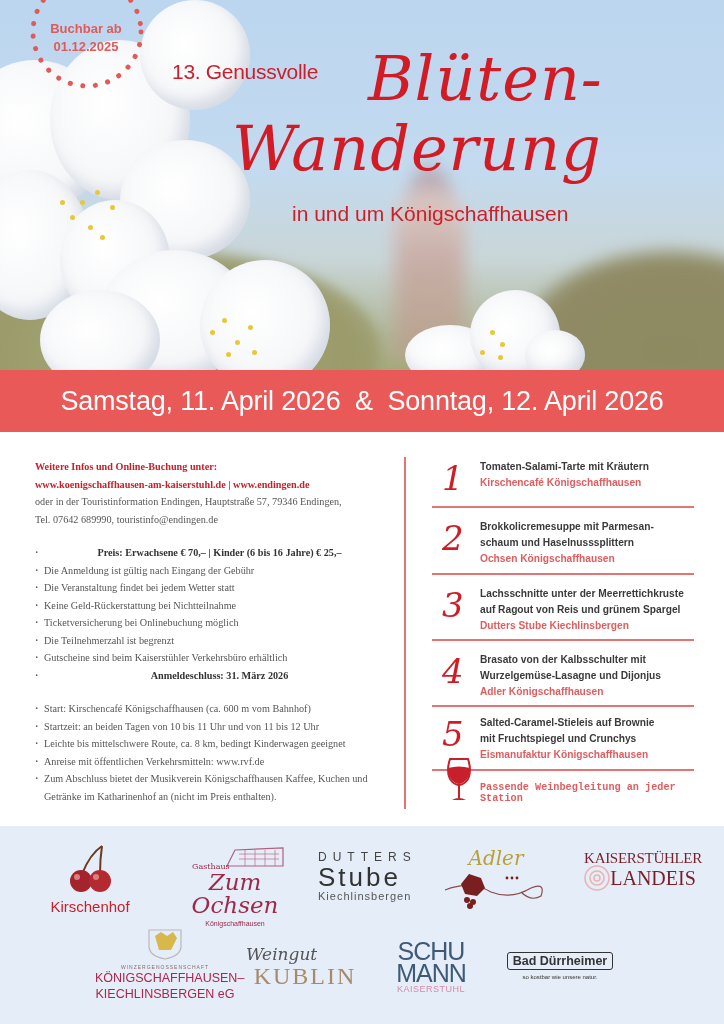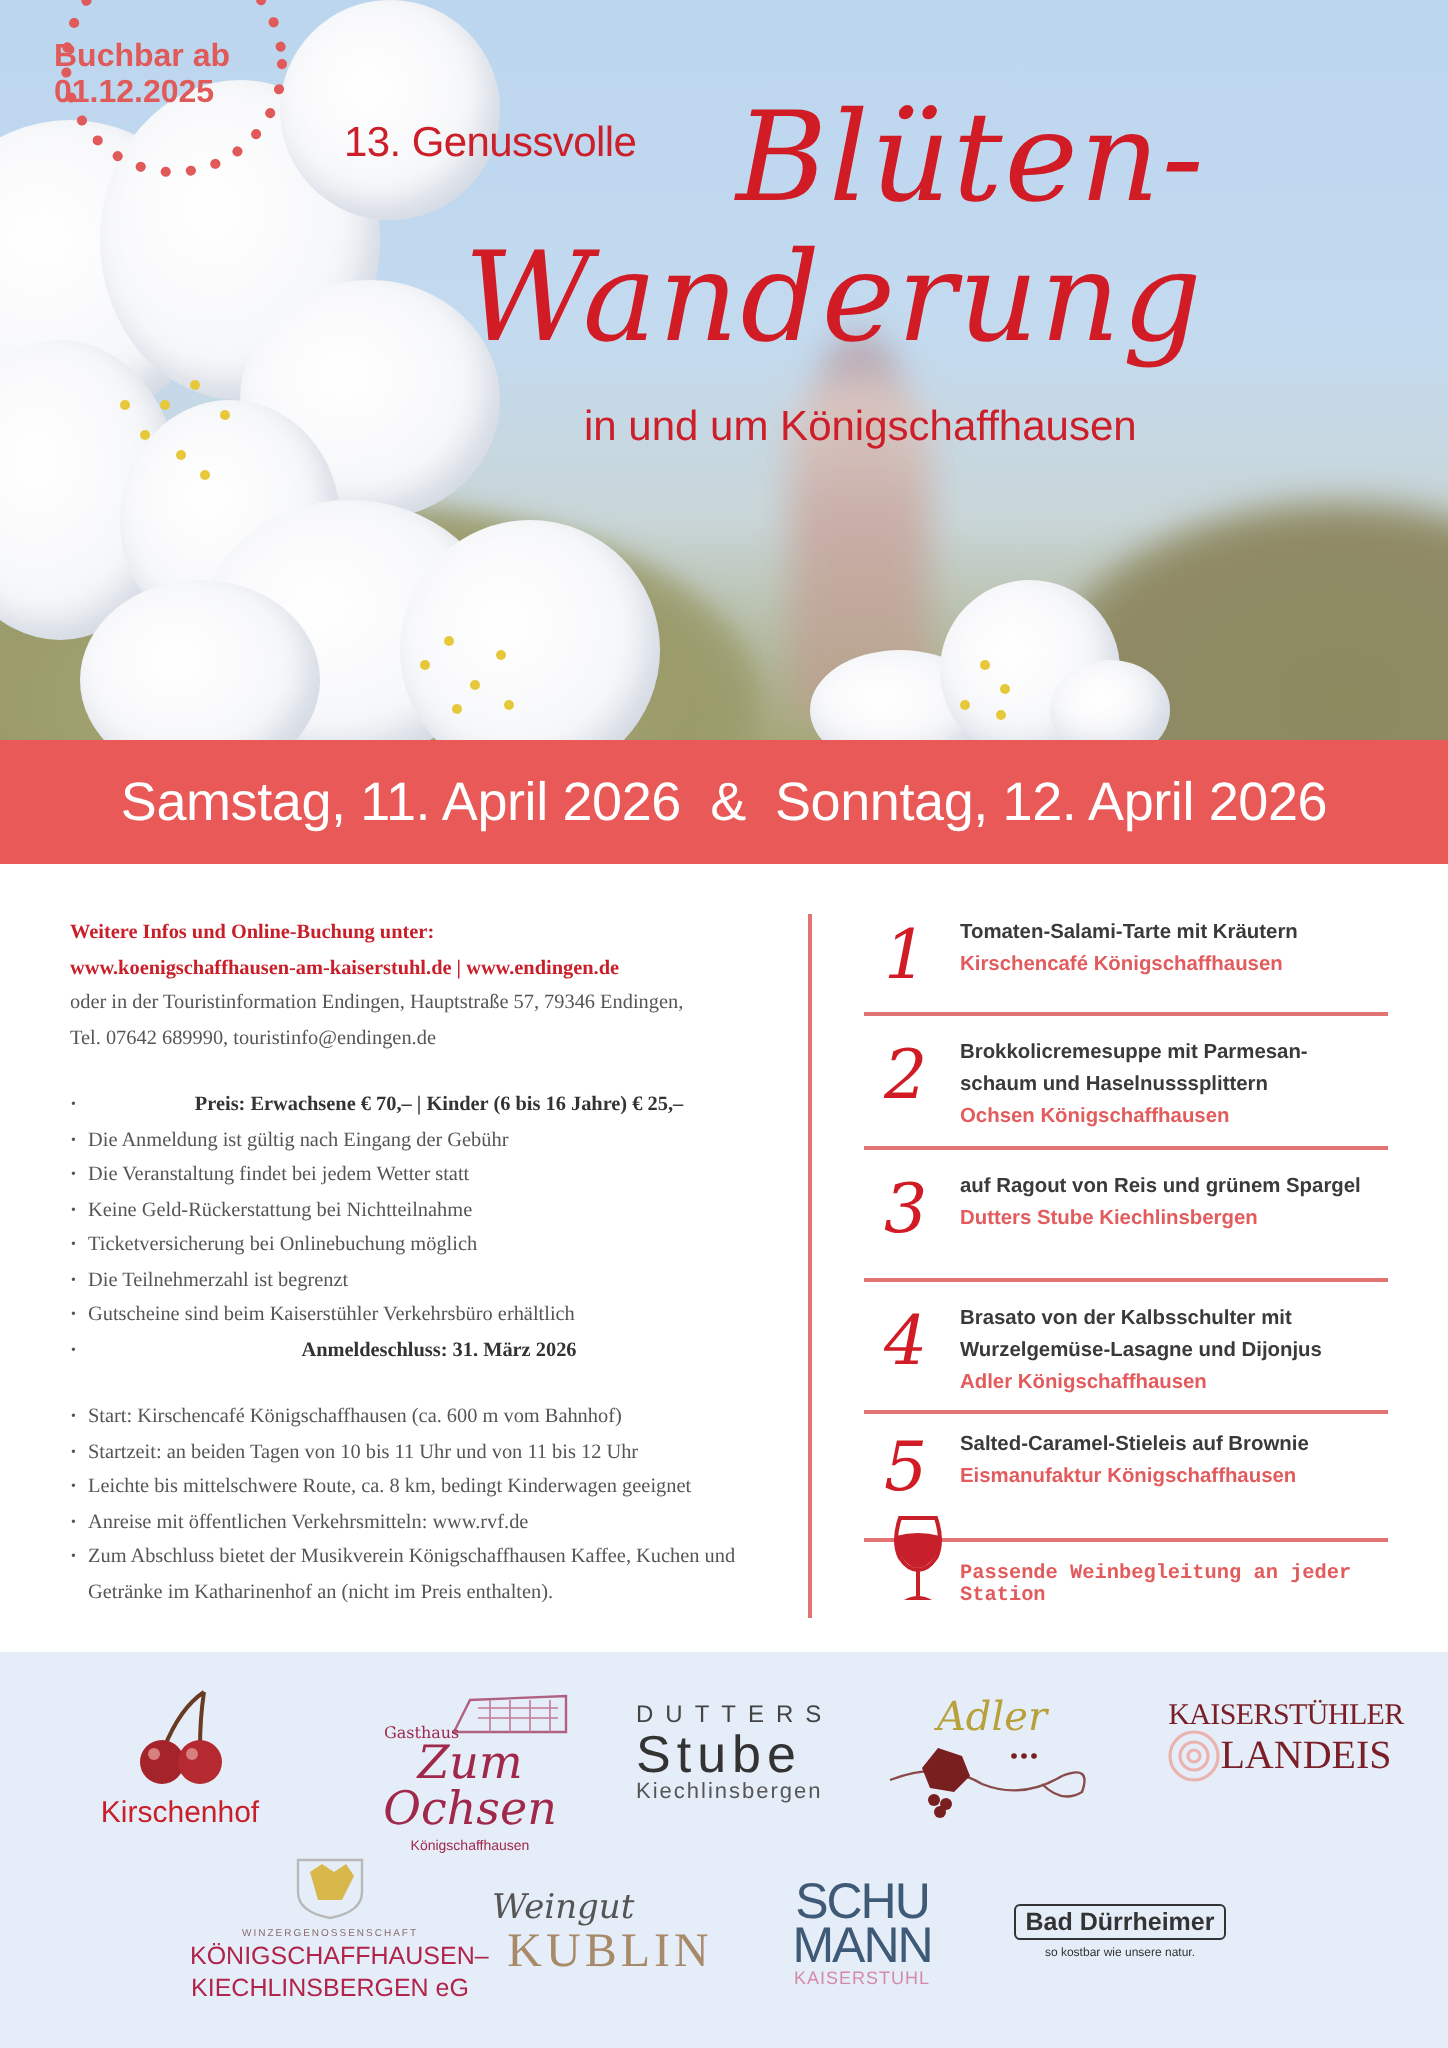--- a/index.html
+++ b/index.html
@@ -20,22 +20,22 @@
   .hero .tower-top { position:absolute; left:410px; top:165px; width:40px; height:60px; border-radius:50%;
     background: #b69aa0; filter: blur(8px); opacity: .7; }
 
   .petal { position: absolute; background: radial-gradient(ellipse at 40% 40%, #ffffff 0%, #f6f7f9 55%, #dfe3ea 100%);
     border-radius: 50%; box-shadow: inset -6px -8px 14px rgba(170,180,200,.35); }
   .stamen { position:absolute; width:5px; height:5px; border-radius:50%; background:#e7c83a; }
 
   
   .stamp { position: absolute; left: 27px; top: 0px; width: 120px; height: 92px; }
   .stamp svg { position:absolute; left:0; top:-30px; }
-  .stamp .txt { position:absolute; left:0; top:20px; width:118px; text-align:left; color:#e05a5a;
-    font-family:"Liberation Sans", sans-serif; font-weight:bold; font-size:16px; line-height:18px; }
+  .stamp .txt { position:absolute; left:0; top:20px; width:118px; text-align:center; color:#e05a5a;
+    font-family:"Liberation Sans", sans-serif; font-weight:bold; font-size:13px; line-height:18px; }
 
   .title-pre { position:absolute; left:172px; top:60px; color:#cc1f2a; font-family:"Liberation Sans", sans-serif;
     font-size:21px; letter-spacing:-0.3px; }
   .title-script { position:absolute; color:#d11b25; font-family:"DejaVu Serif", serif; font-style:italic;
     font-size:62px; letter-spacing:1px; line-height:1; }
   .title-script.l1 { left:368px; top:48px; }
   .title-script.l2 { left:232px; top:118px; }
   .title-sub { position:absolute; left:292px; top:202px; color:#cc1f2a; font-family:"Liberation Sans", sans-serif;
     font-size:21px; }
 
@@ -196,40 +196,42 @@
       <div>Brokkolicremesuppe mit Parmesan-</div>
       <div>schaum und Haselnusssplittern</div>
       <div class="venue">Ochsen Königschaffhausen</div>
     </div>
   </div>
   <div class="hr" style="top:116px;"></div>
 
   <div class="course" style="top:127px;">
     <div class="num">3</div>
     <div class="dish">
+      <div>Lachsschnitte unter der Meerrettichkruste</div>
       <div>auf Ragout von Reis und grünem Spargel</div>
       <div class="venue">Dutters Stube Kiechlinsbergen</div>
     </div>
   </div>
   <div class="hr" style="top:182px;"></div>
 
   <div class="course" style="top:193px;">
     <div class="num">4</div>
     <div class="dish">
       <div>Brasato von der Kalbsschulter mit</div>
       <div>Wurzelgemüse-Lasagne und Dijonjus</div>
       <div class="venue">Adler Königschaffhausen</div>
     </div>
   </div>
   <div class="hr" style="top:248px;"></div>
 
   <div class="course" style="top:256px;">
     <div class="num">5</div>
     <div class="dish">
       <div>Salted-Caramel-Stieleis auf Brownie</div>
+      <div>mit Fruchtspiegel und Crunchys</div>
       <div class="venue">Eismanufaktur Königschaffhausen</div>
     </div>
   </div>
   <div class="hr" style="top:312px;"></div>
 
   <svg class="wine" viewBox="0 0 30 46">
     <path d="M6 2 L24 2 Q28 14 24 22 Q20 28 15 28 Q10 28 6 22 Q2 14 6 2 Z" fill="#ffffff" stroke="#c8202a" stroke-width="2"></path>
     <path d="M4 11 Q15 8 26 11 Q26 18 23 22 Q19 27 15 27 Q11 27 7 22 Q4 18 4 11 Z" fill="#c8202a"></path>
     <rect x="14" y="28" width="2" height="13" fill="#c8202a"></rect>
     <path d="M8 43 Q15 39 22 43 Z" fill="#c8202a"></path>

